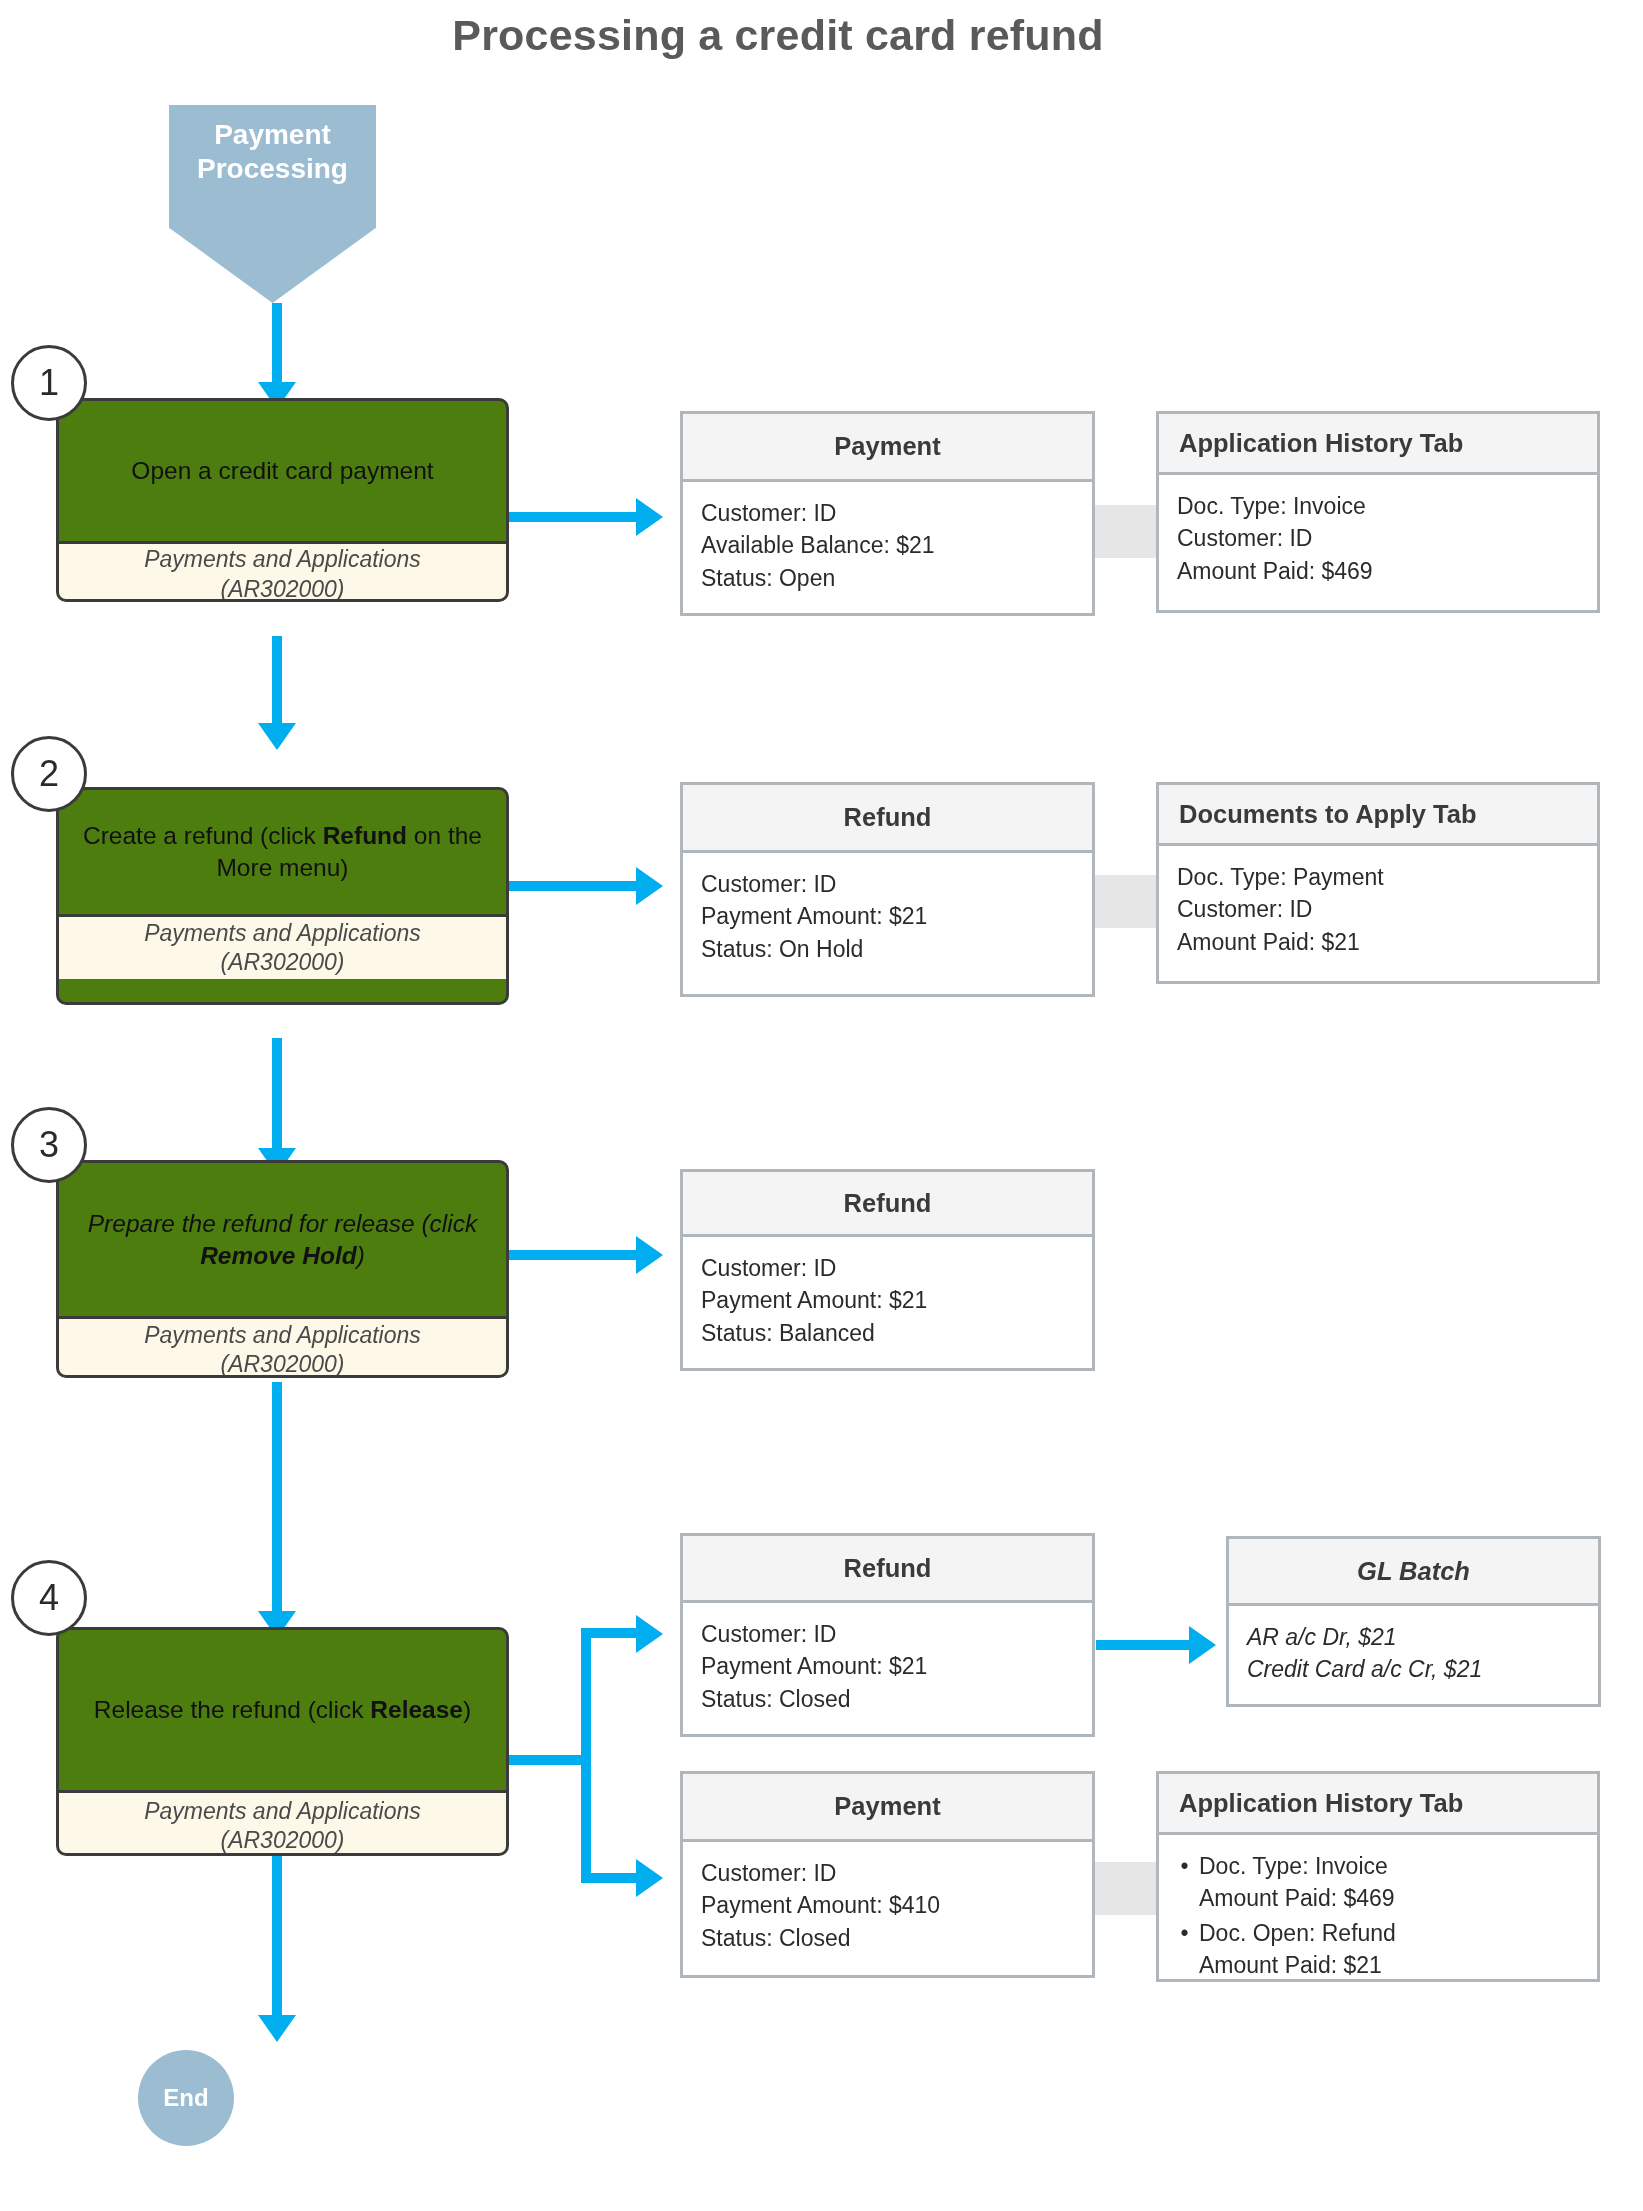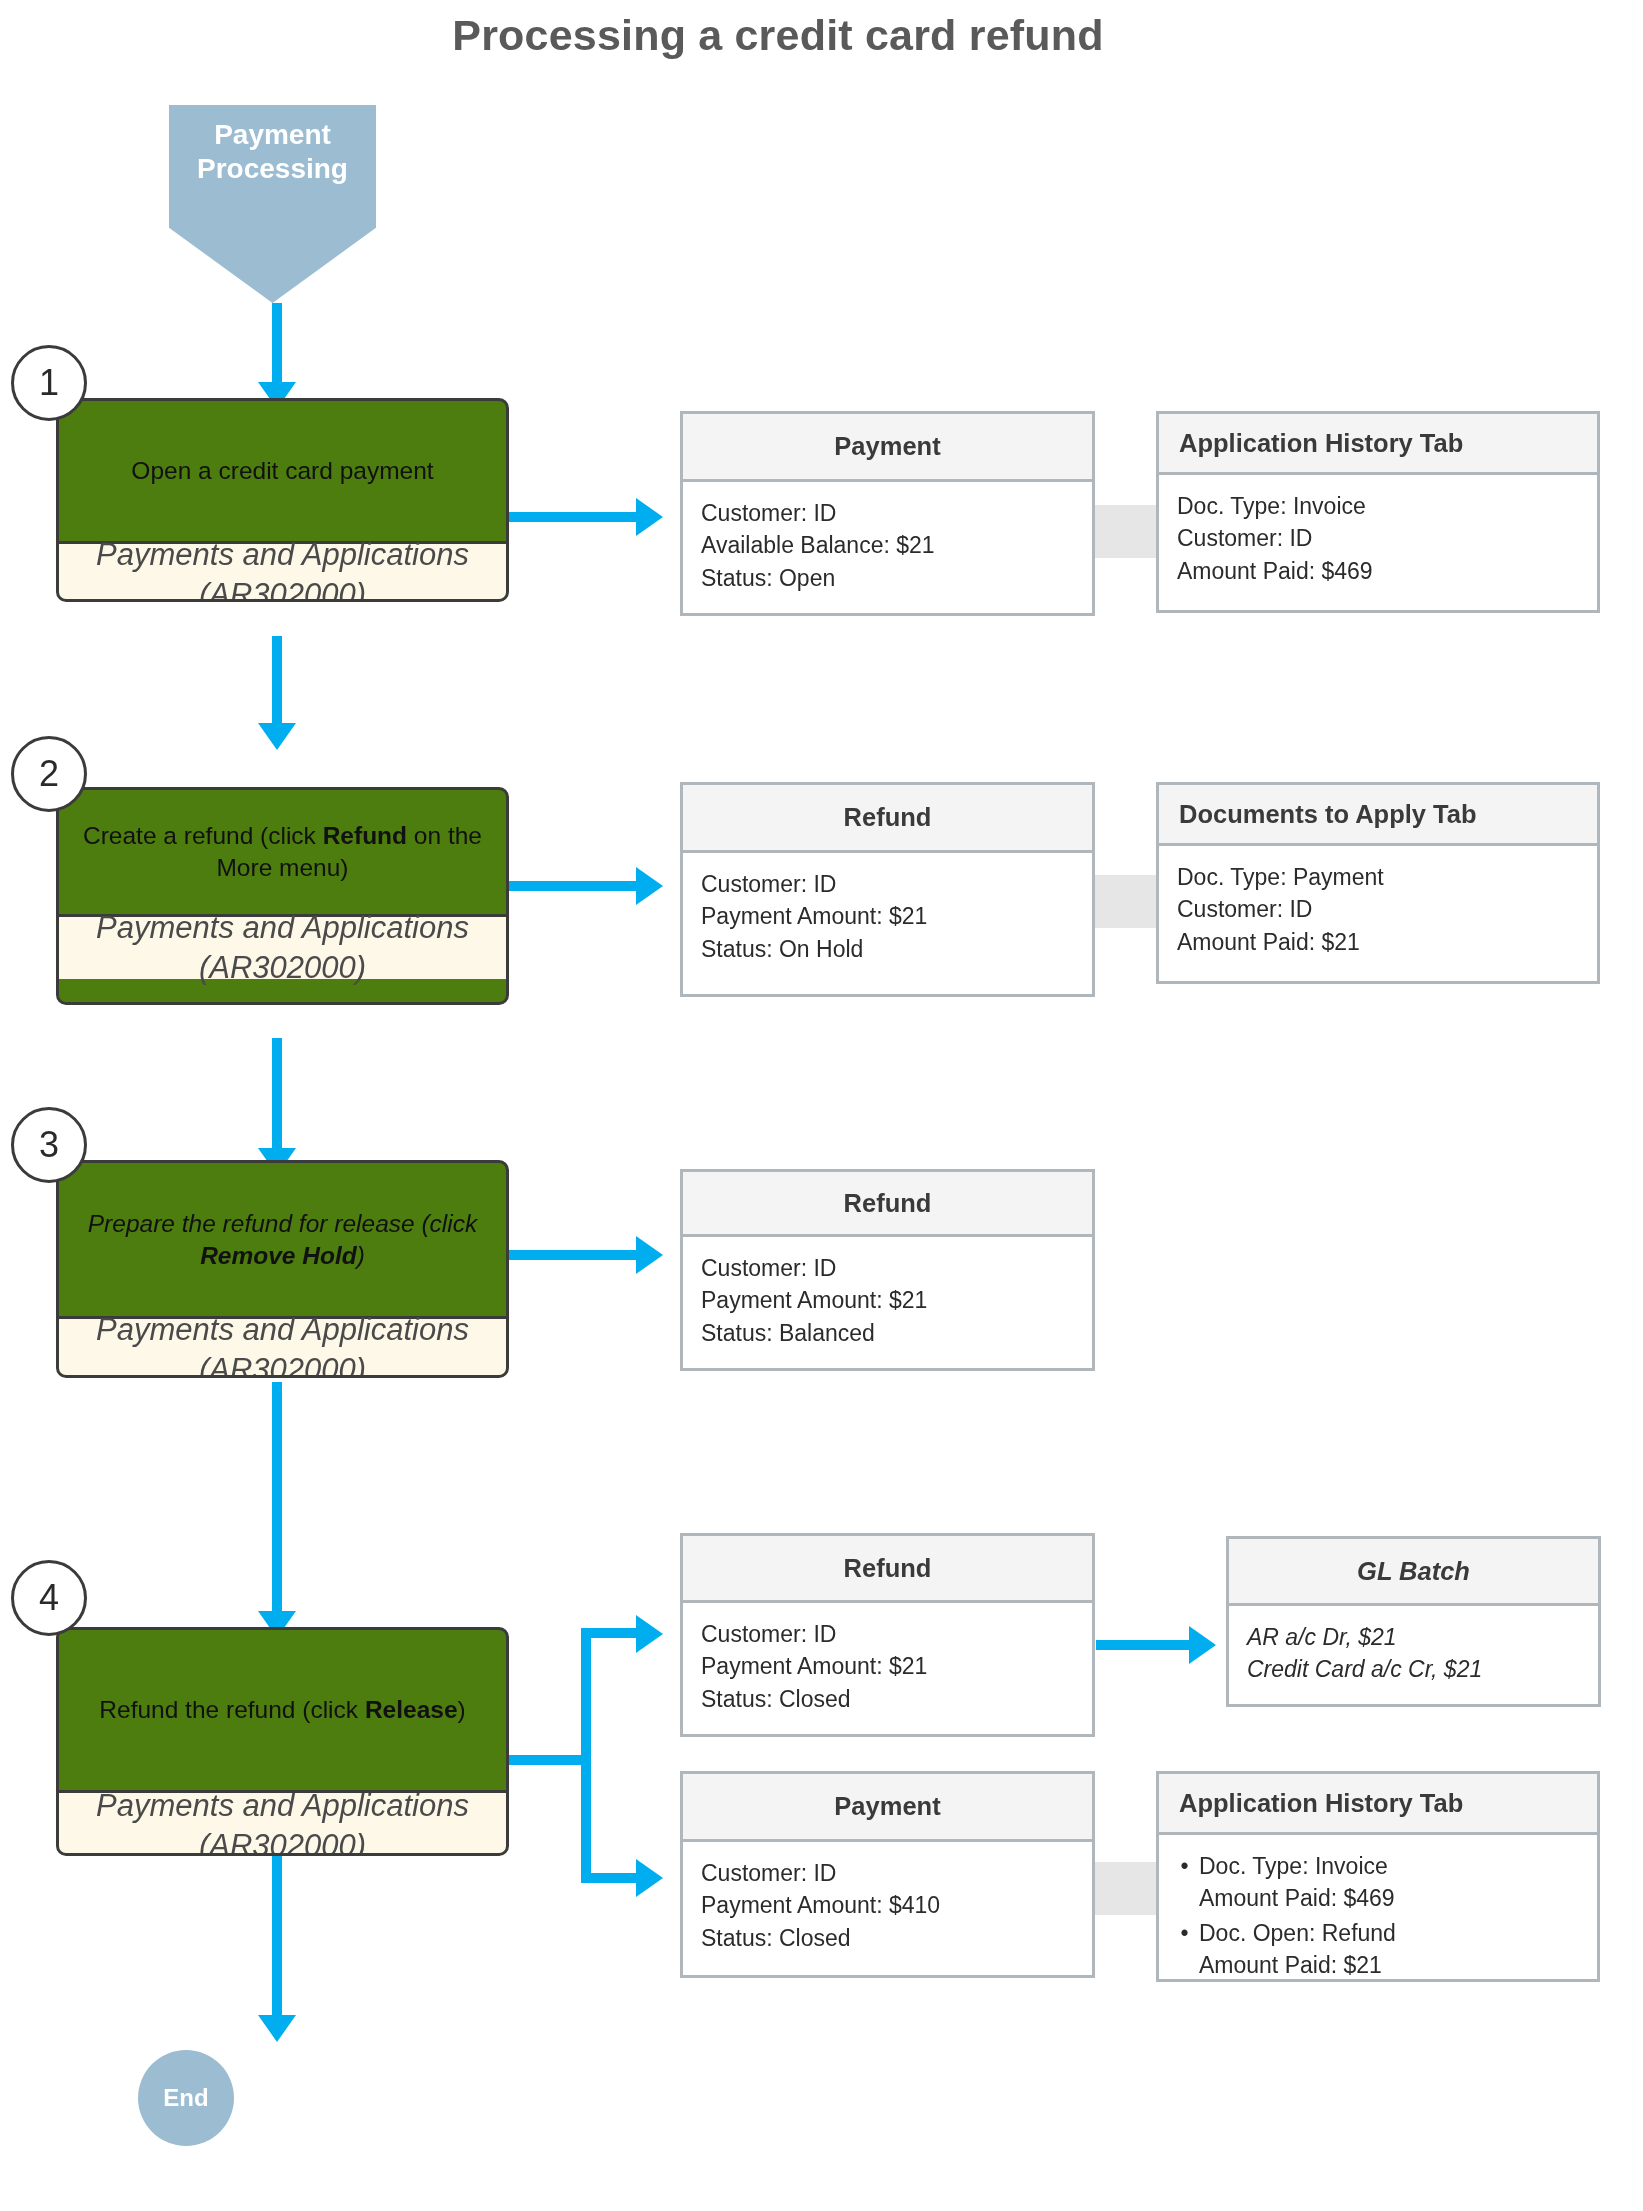--- a/index.html
+++ b/index.html
@@ -40,21 +40,21 @@
     overflow:hidden;
   }
   .step-body{
     display:flex;align-items:center;justify-content:center;
     text-align:center;color:#111111;font-size:24.5px;line-height:1.3;
     padding:0 12.7px;box-sizing:border-box;
   }
   .step-body b{font-weight:bold;}
   .step-foot{
     background:#FDF8E8;border-top:3.6px solid #3B3B3B;
-    color:#4A4A4A;font-style:italic;font-size:31px;line-height:1.28;
+    color:#4A4A4A;font-style:italic;font-size:23px;line-height:1.28;
     text-align:center;display:flex;align-items:center;justify-content:center;
     box-sizing:border-box;
   }
 
   
   .num{
     width:76px;height:76px;border-radius:50%;
     border:3.6px solid #3B3B3B;background:#ffffff;
     display:flex;align-items:center;justify-content:center;
     font-size:36px;color:#2A2A2A;left:11px;z-index:5;
@@ -224,21 +224,21 @@
 
 <div class="abs vline" style="top:1382px;height:235px;"></div>
 <div class="abs vhead" style="top:1611px;"></div>
 
 <div class="abs num" style="top:1560px;">
   <span>4</span>
 </div>
 <div class="abs step" style="top:1627px;height:229px;">
   <div class="step-body" style="height:160px;">
     <span>
-      <span>Refund the refund (click </span><b>Release</b><span>)</span>
+      <span>Release the refund (click </span><b>Release</b><span>)</span>
     </span>
   </div>
   <div class="step-foot" style="height:69px;">
     <span>
       <span>Payments and Applications</span><br>
       <span>(AR302000)</span>
     </span>
   </div>
 </div>
 

